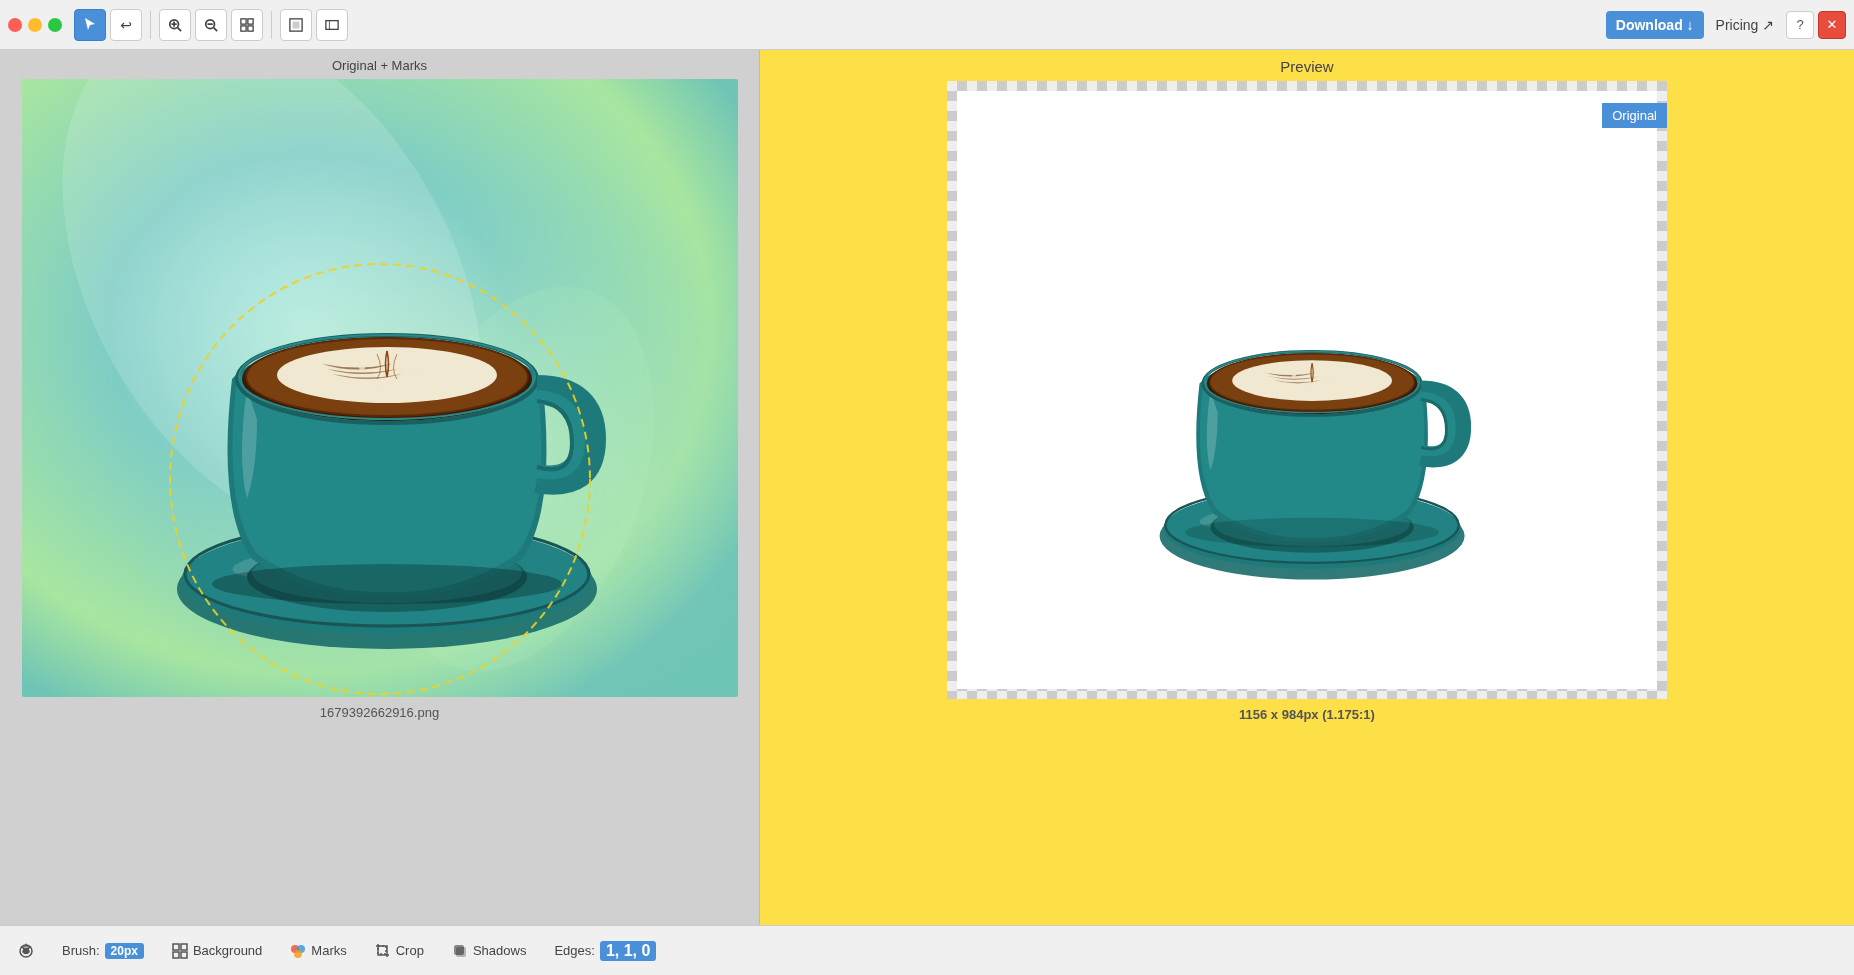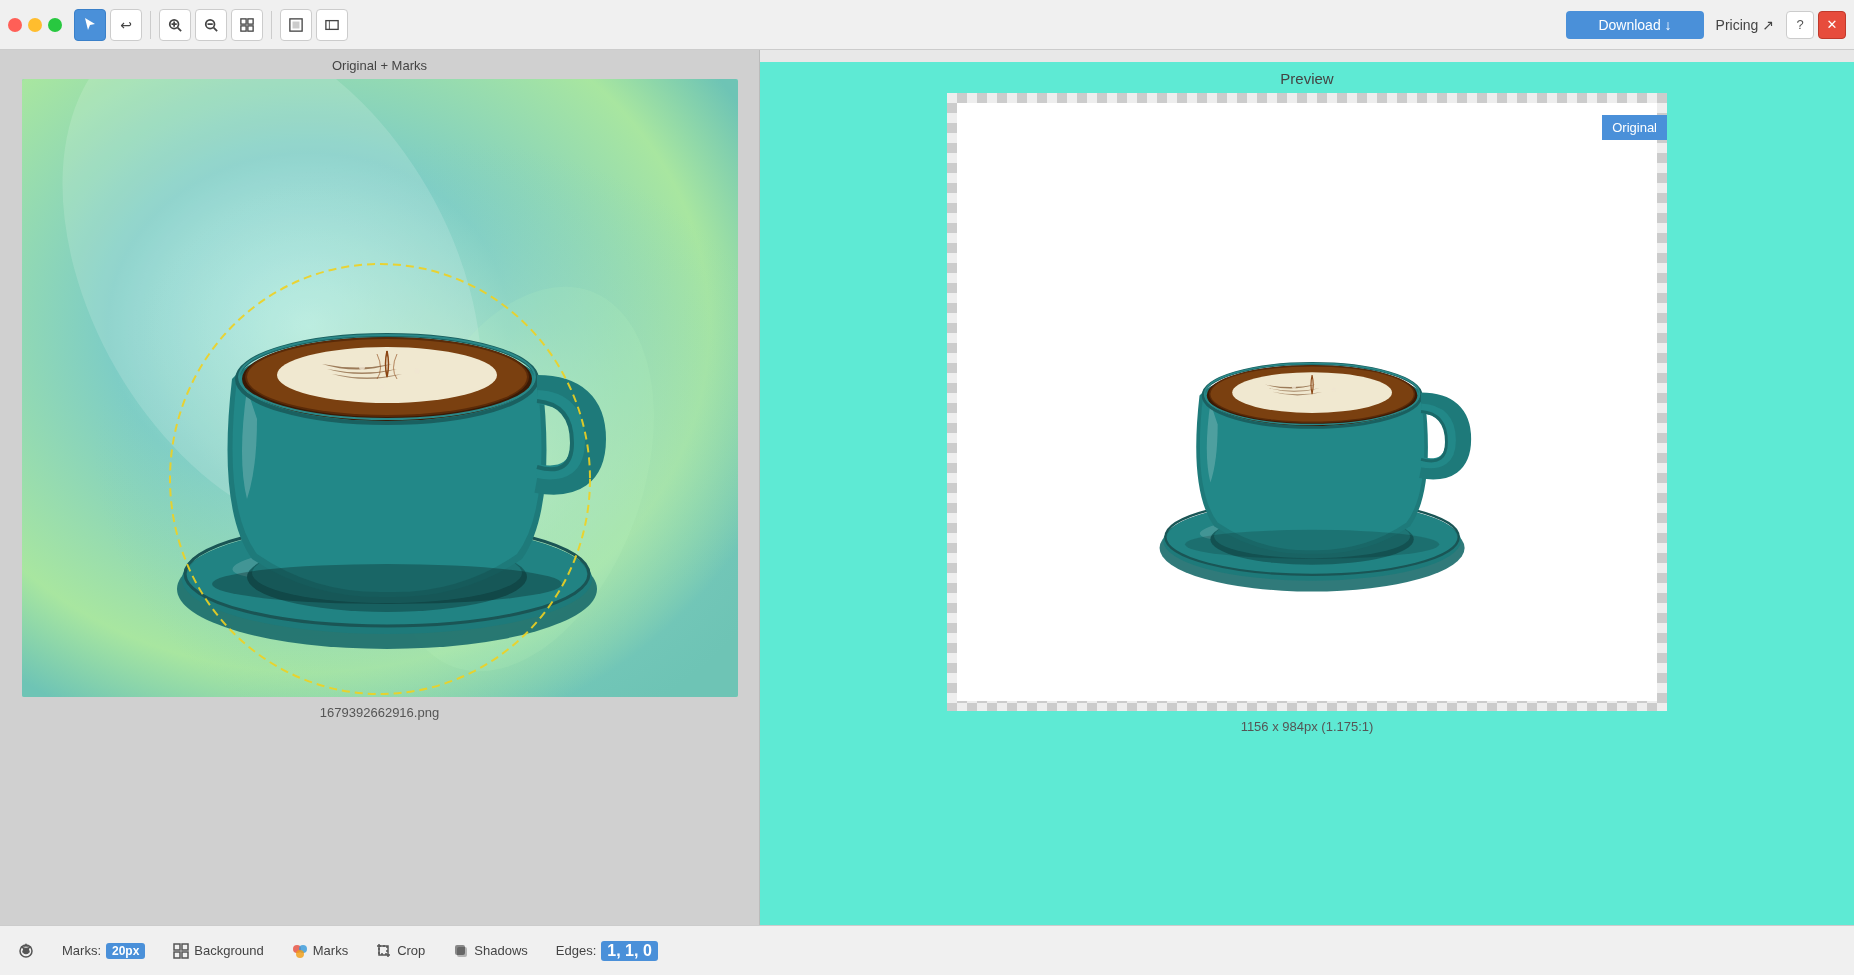--- a/index.html
+++ b/index.html
@@ -43,24 +43,24 @@
       height: 28px;
       background: #ccc;
       margin: 0 4px;
     }
     .toolbar-spacer { flex: 1; }
     .btn-download {
       background: #4a90d9;
       color: #fff;
       border: none;
       border-radius: 4px;
-      padding: 6px 32px;
+      padding: 6px 10px;
       cursor: pointer;
       font-size: 14px;
-      font-weight: 400;
+      font-weight: 700;
       display: flex;
       align-items: center;
       gap: 5px;
       text-align: right;
     }
     .btn-pricing {
       background: transparent;
       color: #444;
       border: none;
       cursor: pointer;
@@ -145,26 +145,25 @@
 
     .filename-label {
       font-size: 13px;
       color: #555;
       padding: 8px 0 6px 0;
     }
 
     
     .right-panel {
       flex: 1;
-      background: #5eead4;
+      background: #fde047;
       display: flex;
       flex-direction: column;
       align-items: flex-end;
       overflow: hidden;
-      margin-top: 12px;
     }
     .preview-title {
       font-size: 15px;
       color: #444;
       padding: 8px 0 6px 0;
       flex-shrink: 0;
     }
     .image-container-right {
       width: 720px;
       height: 618px;
@@ -202,20 +201,21 @@
       font-weight: 500;
       white-space: nowrap;
       pointer-events: none;
       z-index: 10;
     }
 
     .dimensions-label {
       font-size: 13px;
       color: #555;
       padding: 8px 0 6px 0;
+      font-weight: bold;
     }
 
     
     .original-btn {
       position: absolute;
       top: 22px;
       right: 0px;
       background: #4a90d9;
       color: #fff;
       border: none;
@@ -508,21 +508,21 @@
   <div class="settings-icon-btn" title="Settings">
     <svg width="16" height="16" viewBox="0 0 16 16" fill="#555">
       <path d="M8 10.5a2.5 2.5 0 100-5 2.5 2.5 0 000 5z"></path>
       <path d="M8 1.5L9.2 4h2.8L10 6l1 2.5-3-1.5-3 1.5L6 6 4 4h2.8z" fill="none" stroke="#555" stroke-width="1.2"></path>
       <circle cx="8" cy="8" r="6" fill="none" stroke="#555" stroke-width="1.5"></circle>
       <circle cx="8" cy="8" r="2.5" fill="none" stroke="#555" stroke-width="1.5"></circle>
     </svg>
   </div>
 
   <div class="bottom-btn">
-    <span>Marks:</span>
+    <span>Brush:</span>
     <span class="brush-badge">20px</span>
   </div>
 
   <div class="bottom-btn">
     <svg width="16" height="16" viewBox="0 0 16 16" fill="#555">
       <rect x="1" y="1" width="6" height="6" fill="none" stroke="#555" stroke-width="1.5"></rect>
       <rect x="9" y="1" width="6" height="6" fill="none" stroke="#555" stroke-width="1.5"></rect>
       <rect x="1" y="9" width="6" height="6" fill="none" stroke="#555" stroke-width="1.5"></rect>
       <rect x="9" y="9" width="6" height="6" fill="none" stroke="#555" stroke-width="1.5"></rect>
     </svg>

